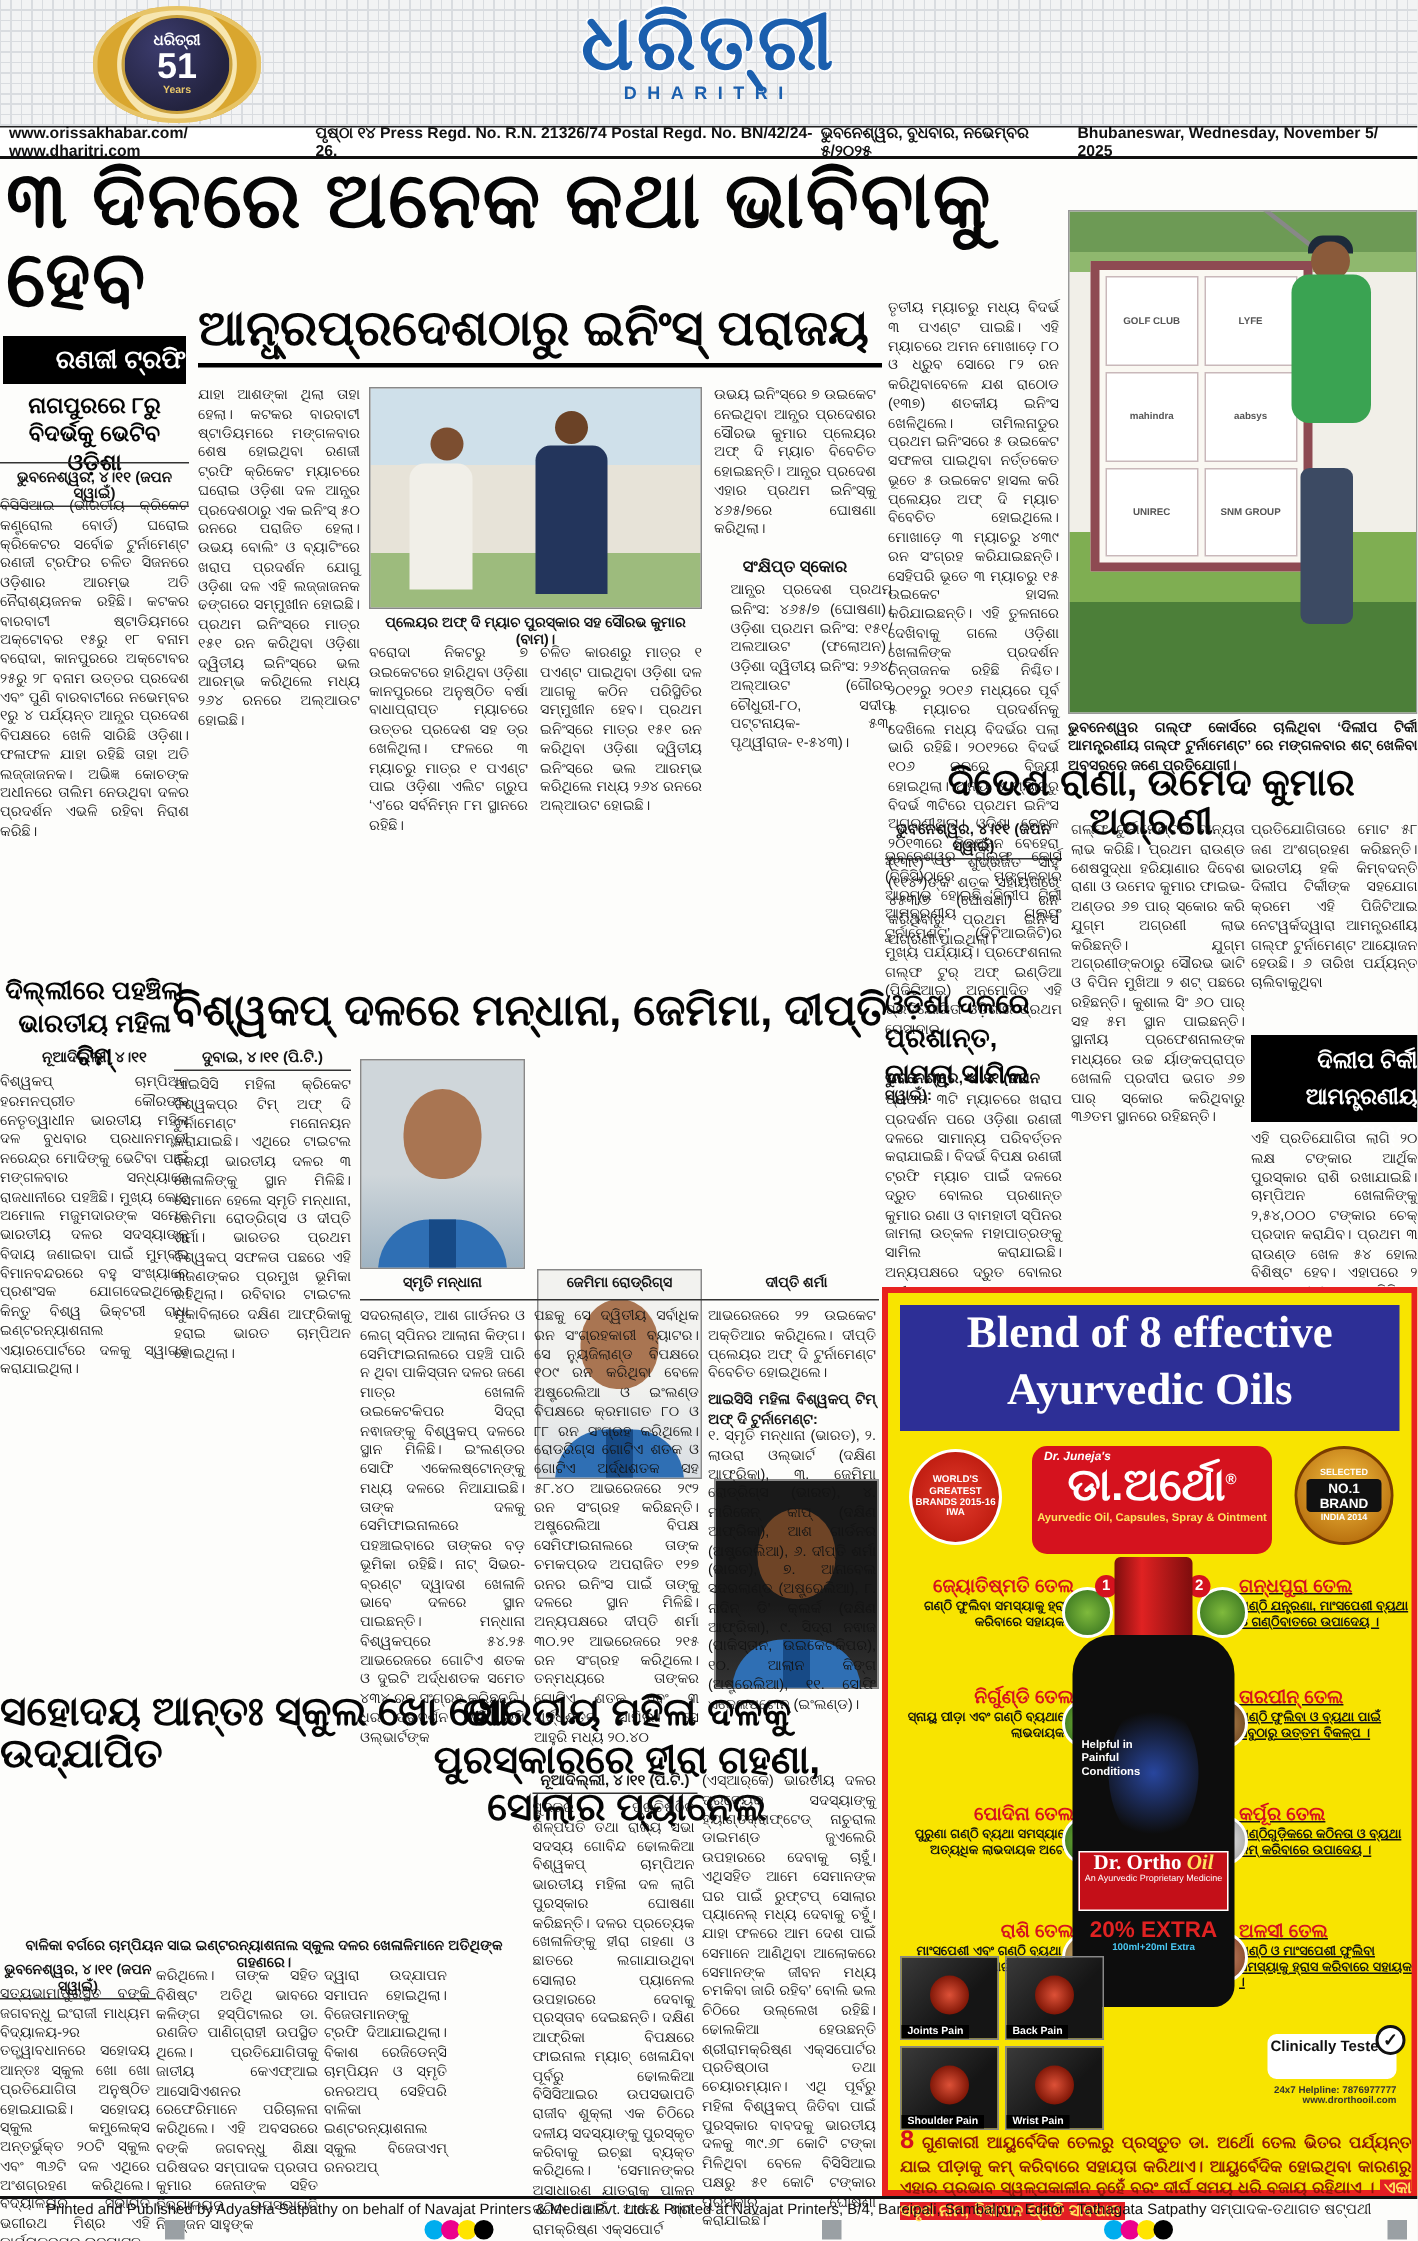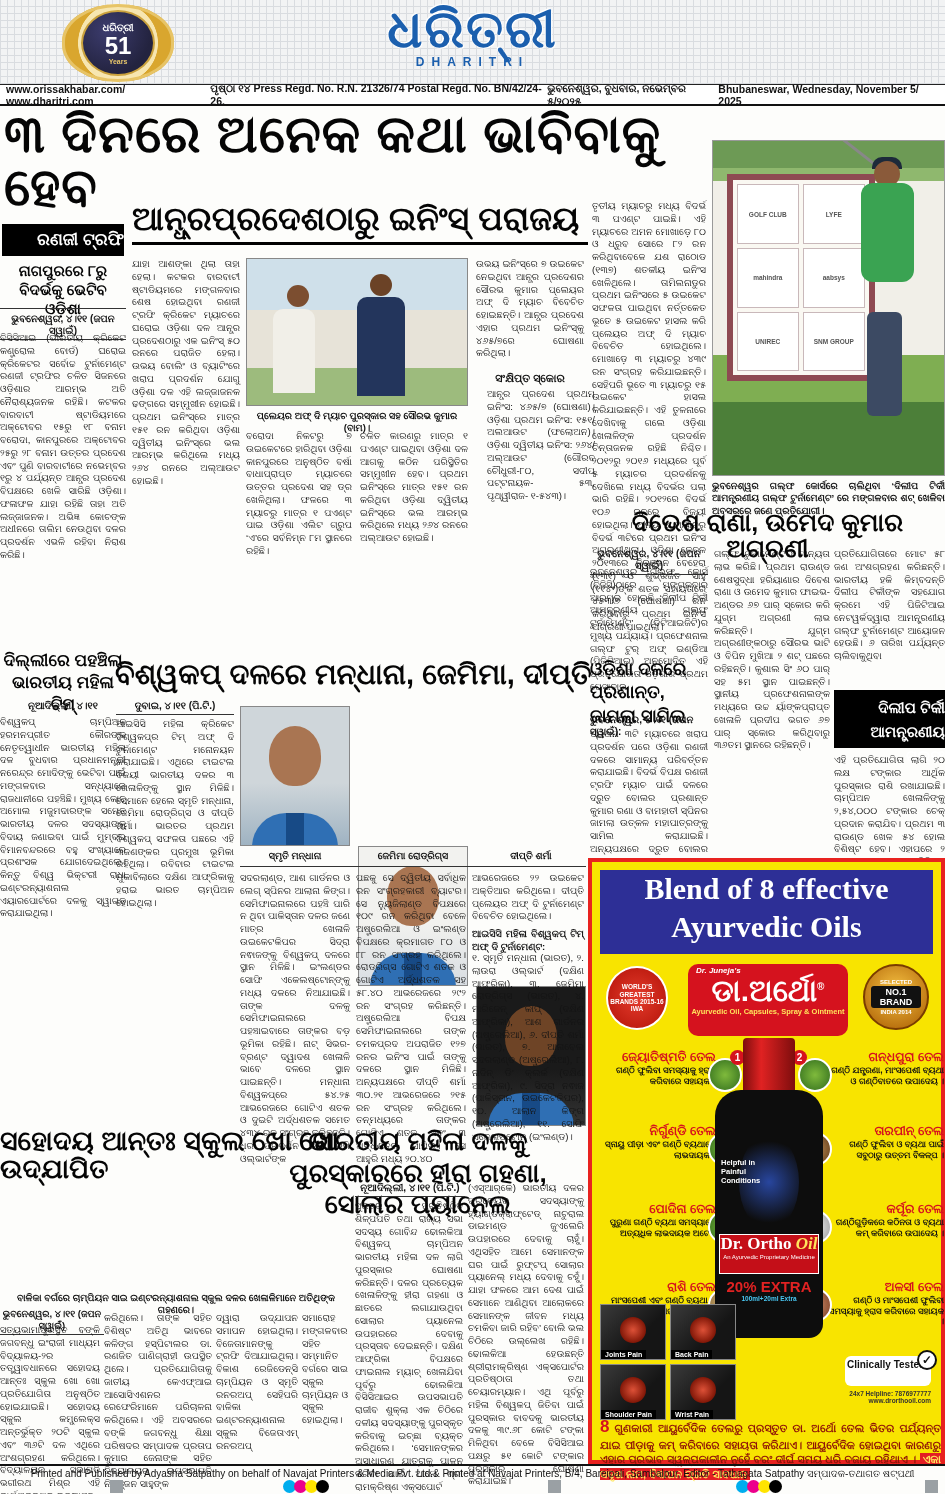--- a/index.html
+++ b/index.html
@@ -67,30 +67,30 @@
   .brandbox .nm { font-size:30px; font-weight:800; line-height:1.05; }
   .brandbox .tg { font-size:7.5px; color:#ffe45c; font-weight:bold; }
   .seal { position:absolute; border-radius:50%; color:#fff; text-align:center; font-weight:800; display:flex; flex-direction:column; justify-content:center; }
   .seal.red { left:14px; top:104px; width:62px; height:64px; background:radial-gradient(#e43b2c, #b21207); font-size:6.5px; line-height:1.15; border:2px solid #fff; }
   .seal.gold { right:12px; top:102px; width:66px; height:66px; background:radial-gradient(circle at 50% 40%, #f6c243, #a85a00); font-size:8px; border:2px solid #7a3c00; }
   .seal.gold b { font-size:9px; color:#fff; background:#111; border-radius:3px; margin:1px 6px; padding:1px 0; }
   .oil { position:absolute; width:118px; }
   .oil .nm { color:#d5121e; font-weight:800; font-size:12.5px; }
   .oil .ds { font-size:8.6px; line-height:1.25; color:#111; font-weight:bold; }
   .oil.left { text-align:right; }
-  .oil.right { text-align:right; }
+  .oil.right { text-align:left;text-decoration:underline; }
   .herb { position:absolute; width:34px; height:34px; border-radius:50%; background:radial-gradient(#7fba3c,#2f6b1c); border:2px solid #fff; }
   .numchip { position:absolute; width:15px; height:15px; border-radius:50%; background:#d5121e; color:#fff; font-size:10px; font-weight:800; text-align:center; line-height:15px; }
   #bottle { position:absolute; left:123px; top:176px; width:108px; height:272px; }
   #bottle .cap { position:absolute; left:28px; top:0; width:52px; height:56px; background:linear-gradient(90deg,#7d0d0d,#e02222 35%,#7d0d0d); border-radius:4px; }
   #bottle .body { position:absolute; left:0; top:52px; width:108px; height:248px; background:#0d0d0d; border-radius:26px 26px 14px 14px; }
   #bottle .figure { position:absolute; left:24px; top:96px; width:60px; height:96px; border-radius:50%; background:radial-gradient(circle,#3a6cff99,#0d0d0d 72%); }
   #bottle .helpful { position:absolute; left:6px; top:120px; width:46px; color:#fff; font-size:7.5px; font-weight:bold; line-height:1.2; }
   #bottle .label { position:absolute; left:4px; top:196px; width:100px; height:40px; background:#c40f18; border:1px solid #fff; color:#fff; text-align:center; }
-  #bottle .label .n1 { font-family:"Liberation Serif",serif; font-weight:bold; font-size:17px; line-height:1.1; }
+  #bottle .label .n1 { font-family:"Liberation Serif",serif; font-weight:bold; font-size:14px; line-height:1.1; }
   #bottle .label .n2 { font-size:6px; }
   #bottle .extra { position:absolute; left:0; top:240px; width:108px; text-align:center; color:#e02222; font-weight:800; font-size:15px; }
   #bottle .extra small { display:block; color:#49c7f2; font-size:6.5px; font-weight:bold; }
   .clin { position:absolute; right:10px; top:494px; width:86px; height:30px; background:#fff; border-radius:6px; font-size:10px; font-weight:800; color:#111; text-align:center; line-height:1.2; padding-top:3px; }
   .clin .chk { position:absolute; right:-6px; top:-6px; width:20px; height:20px; border-radius:50%; background:#fff; border:2px solid #111; font-size:12px; line-height:16px; }
   .helpline { position:absolute; right:10px; top:528px; width:130px; text-align:right; font-size:6.5px; font-weight:bold; color:#333; }
   .pain { position:absolute; width:66px; height:56px; background:linear-gradient(135deg,#3a3a3a,#151515 60%); border:1px solid #888; }
   .pain:after { content:""; position:absolute; left:30%; top:22%; width:26px; height:26px; border-radius:50%; background:radial-gradient(#ff5a3c,#8c1200 75%); opacity:.85; }
   .pain b { position:absolute; left:0; bottom:0; background:#000; color:#fff; font-size:7px; padding:1px 4px; }
   #ad-bottom { position:absolute; left:8px; top:554px; width:341px; font-size:11px; font-weight:bold; color:#8f1408; line-height:1.3; text-align:justify; }
@@ -331,21 +331,20 @@
     </div>
   </div>
 
   <div class="abs headline" style="left:0; top:1128px; width:448px; font-size:27px;">ସହୋଦୟ ଆନ୍ତଃ ସ୍କୁଲ ଖୋ ଖୋ ଉଦ୍‌ଯାପିତ</div>
 
   <div class="abs caption" style="left:0; top:1292px; width:352px; text-align:center;">ବାଳିକା ବର୍ଗରେ ଚାମ୍ପିୟନ ସାଇ ଇଣ୍ଟରନ୍ୟାଶନାଲ ସ୍କୁଲ ଦଳର ଖେଳାଳିମାନେ ଅତିଥିଙ୍କ ଗହଣରେ।</div>
   <div class="abs dateline" style="left:0; top:1308px; width:104px; border-bottom:1px solid #333; padding-bottom:2px; font-size:9.5px;">ଭୁବନେଶ୍ୱର, ୪।୧୧ (ଜପନ ସ୍ୱାଇଁ)</div>
   <div class="abs bodytxt" style="left:0; top:1324px; width:100px; height:136px;">ସତ୍ୟଭାମାପୁରସ୍ଥିତ ବଙ୍କି ଜଗବନ୍ଧୁ ଇଂରାଜୀ ମାଧ୍ୟମ ବିଦ୍ୟାଳୟ-୨ର ତତ୍ତ୍ୱାବଧାନରେ ସହୋଦୟ ଆନ୍ତଃ ସ୍କୁଲ ଖୋ ଖୋ ପ୍ରତିଯୋଗିତା ଅନୁଷ୍ଠିତ ହୋଇଯାଇଛି। ସହୋଦୟ ସ୍କୁଲ କମ୍ପ୍ଲେକ୍ସ ଅନ୍ତର୍ଭୁକ୍ତ ୨୦ଟି ସ୍କୁଲ ଏବଂ ୩୬ଟି ଦଳ ଏଥିରେ ଅଂଶଗ୍ରହଣ କରିଥିଲେ। ବିଦ୍ୟାଳୟର ସଭାପତି ଭଗୀରଥ ମିଶ୍ର ଏହି କାର୍ଯ୍ୟକ୍ରମର ଉଦ୍‌ଘାଟନ</div>
   <div class="abs bodytxt" style="left:104px; top:1312px; width:108px; height:148px;">କରିଥିଲେ। ତାଙ୍କ ସହିତ ବିଶିଷ୍ଟ ଅତିଥି ଭାବରେ କଳିଙ୍ଗ ହସ୍ପିଟାଲର ଡା. ରଣଜିତ ପାଣିଗ୍ରାହୀ ଉପସ୍ଥିତ ଥିଲେ। ପ୍ରତିଯୋଗିତାକୁ ଜାତୀୟ କେଏଫ୍‌ଆଇ ଆସୋସିଏଶନର ରେଫେରିମାନେ ପରିଚାଳନା କରିଥିଲେ। ଏହି ଅବସରରେ ବଙ୍କି ଜଗବନ୍ଧୁ ଶିକ୍ଷା ପରିଷଦର ସମ୍ପାଦକ ପ୍ରତାପ କୁମାର ଜେନାଙ୍କ ସହିତ ବିଦ୍ୟାଳୟର ଉପସଭାପତି ନିରଞ୍ଜନ ସାହୁଙ୍କ</div>
   <div class="abs bodytxt" style="left:216px; top:1312px; width:82px; height:148px;">ଦ୍ୱାରା ଉଦ୍‌ଯାପନ ସମାପନ ହୋଇଥିଲା। ବିଜେତାମାନଙ୍କୁ ଟ୍ରଫି ଦିଆଯାଇଥିଲା। ବିକାଶ ରେଜିଡେନ୍ସି ଚାମ୍ପିୟନ ଓ ସ୍ମୃତି ରନରଅପ୍ ସେହିପରି ବାଳିକା ଇଣ୍ଟରନ୍ୟାଶନାଲ ସ୍କୁଲ ବିଜେତାଏମ୍ ରନରଅପ୍</div>
-  <div class="abs bodytxt" style="left:302px; top:1312px; width:46px; height:148px;">ସମାରୋହ ମଙ୍ଗଳବାର ସହିତ ସମ୍ମାନିତ ବର୍ଗରେ ସାଇ ସ୍କୁଲ ଚାମ୍ପିୟନ ଓ ସ୍କୁଲ ହୋଇଥିଲା।</div>
 
   <div class="abs headline" style="left:248px; top:1126px; width:340px; font-size:26px; line-height:1.22; text-align:center;">ଭାରତୀୟ ମହିଳା ଦଳକୁ ପୁରସ୍କାରରେ ହୀରା ଗହଣା, ସୋଲାର ପ୍ୟାନେଲ</div>
   <div class="abs dateline" style="left:355px; top:1182px; width:110px; border-bottom:1px solid #333; padding-bottom:2px;">ନୂଆଦିଲ୍ଲୀ, ୪।୧୧ (ପି.ଟି.)</div>
   <div class="abs bodytxt" style="left:355px; top:1200px; width:108px; height:260px;">ସୁରତର ପ୍ରତିଷ୍ଠିତ ଶିଳ୍ପପତି ତଥା ରାଜ୍ୟ ସଭା ସଦସ୍ୟ ଗୋବିନ୍ଦ ଢୋଲକିଆ ବିଶ୍ୱକପ୍ ଚାମ୍ପିଅନ ଭାରତୀୟ ମହିଳା ଦଳ ଲାଗି ପୁରସ୍କାର ଘୋଷଣା କରିଛନ୍ତି। ଦଳର ପ୍ରତ୍ୟେକ ଖେଳାଳିଙ୍କୁ ହୀରା ଗହଣା ଓ ଛାତରେ ଲଗାଯାଉଥିବା ସୋଲାର ପ୍ୟାନେଲ ଉପହାରରେ ଦେବାକୁ ପ୍ରସ୍ତାବ ଦେଇଛନ୍ତି। ଦକ୍ଷିଣ ଆଫ୍ରିକା ବିପକ୍ଷରେ ଫାଇନାଲ ମ୍ୟାଚ୍ ଖେଳାଯିବା ପୂର୍ବରୁ ଢୋଲକିଆ ବିସିସିଆଇର ଉପସଭାପତି ରାଜୀବ ଶୁକ୍ଲା ଏକ ଚିଠିରେ ଦଳୀୟ ସଦସ୍ୟାଙ୍କୁ ପୁରସ୍କୃତ କରିବାକୁ ଇଚ୍ଛା ବ୍ୟକ୍ତ କରିଥିଲେ। ‘ସେମାନଙ୍କର ଅସାଧାରଣ ଯାତ୍ରାକୁ ପାଳନ କରିବା ପାଇଁ ଆମେ ଶ୍ରୀ ରାମକ୍ରିଷ୍ଣ ଏକ୍ସପୋର୍ଟ</div>
   <div class="abs bodytxt" style="left:468px; top:1182px; width:116px; height:278px;">(ଏସ୍‌ଆର୍‌କେ) ଭାରତୀୟ ଦଳର ପ୍ରତ୍ୟେକ ସଦସ୍ୟାଙ୍କୁ ହ୍ୟାଣ୍ଡକ୍ରାଫ୍ଟେଡ୍ ନାଚୁରାଲ ଡାଇମଣ୍ଡ ଜୁଏଲେରି ଉପହାରରେ ଦେବାକୁ ଚାହୁଁ। ଏଥିସହିତ ଆମେ ସେମାନଙ୍କ ଘର ପାଇଁ ରୁଫ୍‌ଟପ୍ ସୋଲାର ପ୍ୟାନେଲ୍ ମଧ୍ୟ ଦେବାକୁ ଚହୁଁ। ଯାହା ଫଳରେ ଆମ ଦେଶ ପାଇଁ ସେମାନେ ଆଣିଥିବା ଆଲୋକରେ ସେମାନଙ୍କ ଜୀବନ ମଧ୍ୟ ଚମକିବା ଜାରି ରହିବ’ ବୋଲି ଭଲ ଚିଠିରେ ଉଲ୍ଲେଖ ରହିଛି। ଢୋଲକିଆ ହେଉଛନ୍ତି ଶ୍ରୀରାମକ୍ରିଷ୍ଣ ଏକ୍ସପୋର୍ଟର ପ୍ରତିଷ୍ଠାତା ତଥା ଚେୟାରମ୍ୟାନ। ଏଥି ପୂର୍ବରୁ ମହିଳା ବିଶ୍ୱକପ୍ ଜିତିବା ପାଇଁ ପୁରସ୍କାର ବାବଦକୁ ଭାରତୀୟ ଦଳକୁ ୩୯.୬୮ କୋଟି ଟଙ୍କା ମିଳିଥିବା ବେଳେ ବିସିସିଆଇ ପକ୍ଷରୁ ୫୧ କୋଟି ଟଙ୍କାର ପୁରସ୍କାର ଘୋଷଣା କରାଯାଇଛି।</div>
 
   <div id="footrule"></div>
   <div id="footer">Printed and Published by Adyasha Satpathy on behalf of Navajat Printers &amp; Media Pvt. Ltd.&amp; Printed at Navajat Printers, B/4, Bareipali,  Sambalpur, Editor - Tathagata Satpathy ସମ୍ପାଦକ-ତଥାଗତ ଷଟ୍‌ପଥୀ</div>
   <div id="marks">
     <span class="mark-gray" style="left:110px;"></span>

